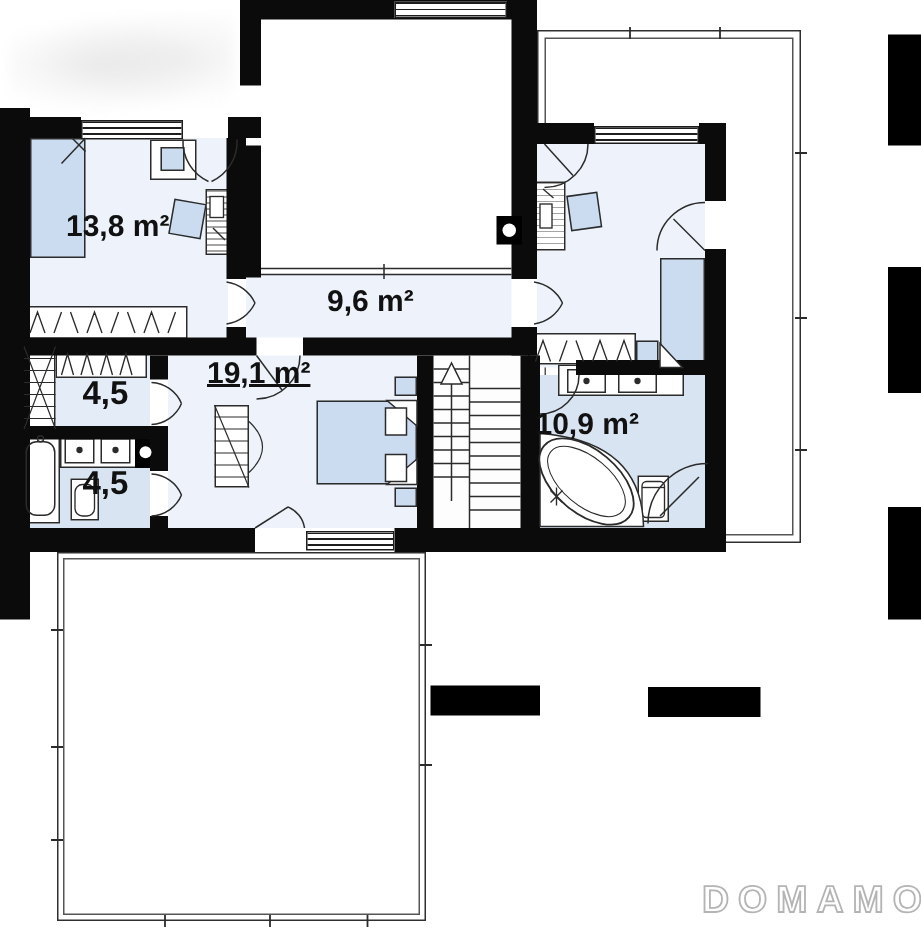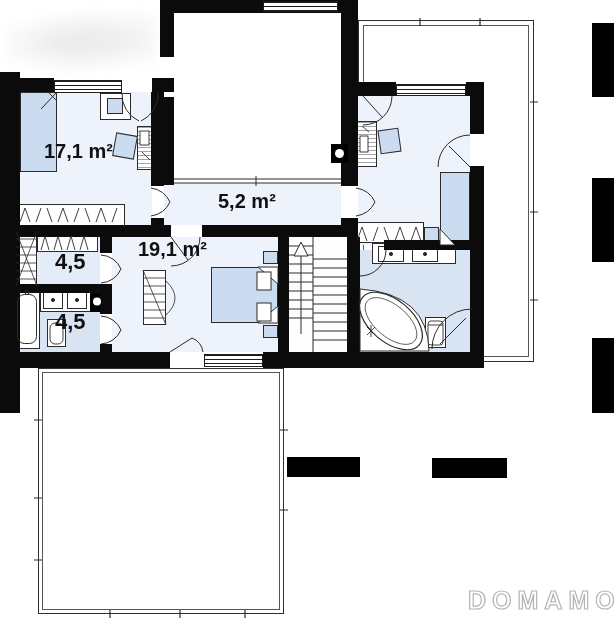--- a/index.html
+++ b/index.html
@@ -224,25 +224,26 @@
         <path d="M466,318 L440,344"></path>
     </g>
     <g stroke-width="1.2">
       <path d="M530,102 H538 M530,212 H538 M530,300 H538 M420,18 V26 M480,18 V26"></path>
       <path d="M34,420 H42 M34,498 H42 M34,560 H42 M280,430 H288 M280,510 H288 M110,610 V618 M180,610 V618 M245,610 V618"></path>
     </g>
   </svg>
 
   <div id="logo" class="outline-text">DOMAMO</div>
 
-  <div class="lbl" style="left:44px;top:140px;">17,1 m²</div>
-  <div class="lbl" style="left:218px;top:190px;">5,2 m²</div>
-  <div class="lbl" style="left:138px;top:238px;">19,1 m²</div>
+  <div class="lbl" style="left:44px;top:140px;">13,8 m²</div>
+  <div class="lbl" style="left:218px;top:190px;">9,6 m²</div>
+  <div class="lbl" style="left:138px;top:238px;text-decoration:underline;">19,1 m²</div>
   <div class="lbl lbl-sm" style="left:55px;top:249px;">4,5</div>
   <div class="lbl lbl-sm" style="left:55px;top:309px;">4,5</div>
+  <div class="lbl" style="left:357px;top:272px;">10,9 m²</div>
 
   <div class="blk" style="left:592px;top:23px;width:22px;height:74px;"></div>
   <div class="blk" style="left:592px;top:178px;width:22px;height:84px;"></div>
   <div class="blk" style="left:592px;top:338px;width:22px;height:75px;"></div>
   <div class="blk" style="left:287px;top:457px;width:73px;height:20px;"></div>
   <div class="blk" style="left:432px;top:458px;width:75px;height:20px;"></div>
 
 </div>
 
 </body></html>

